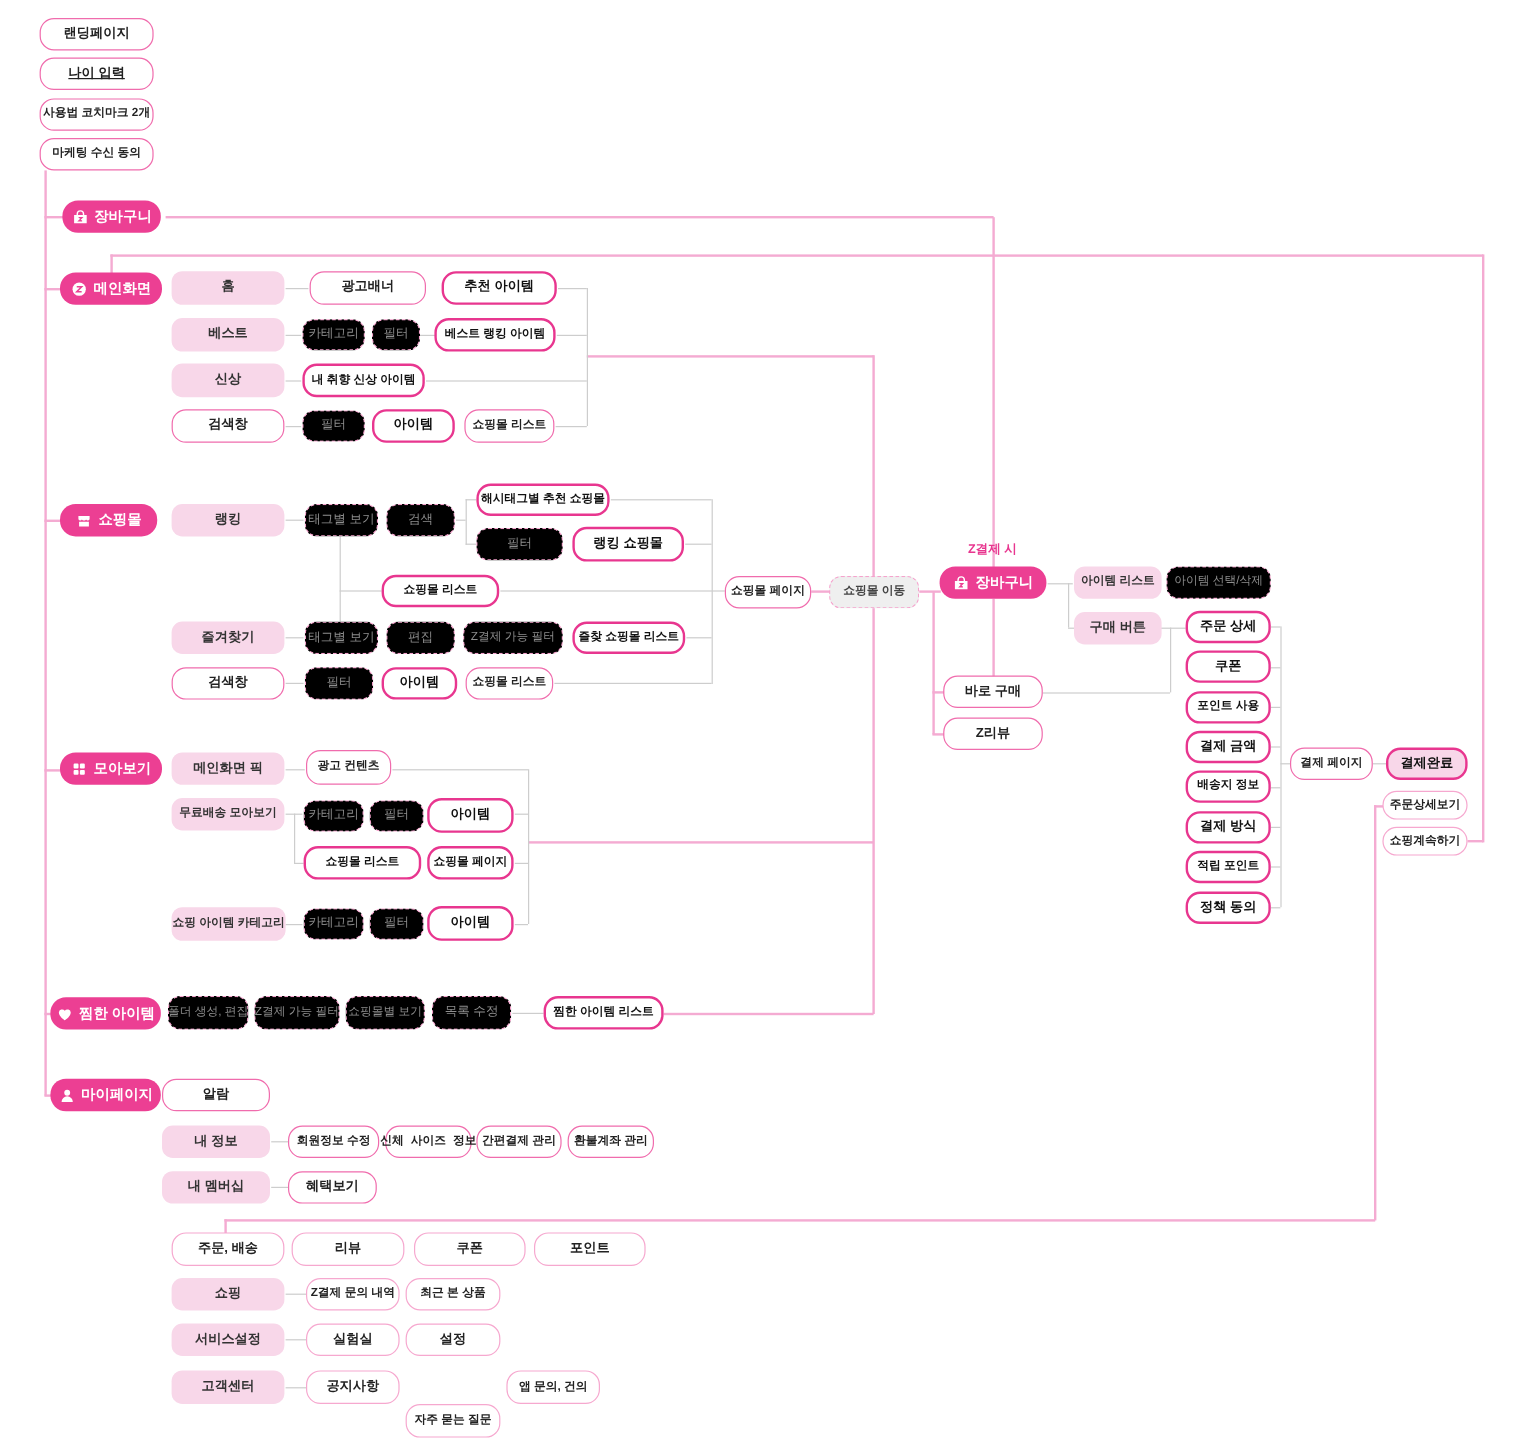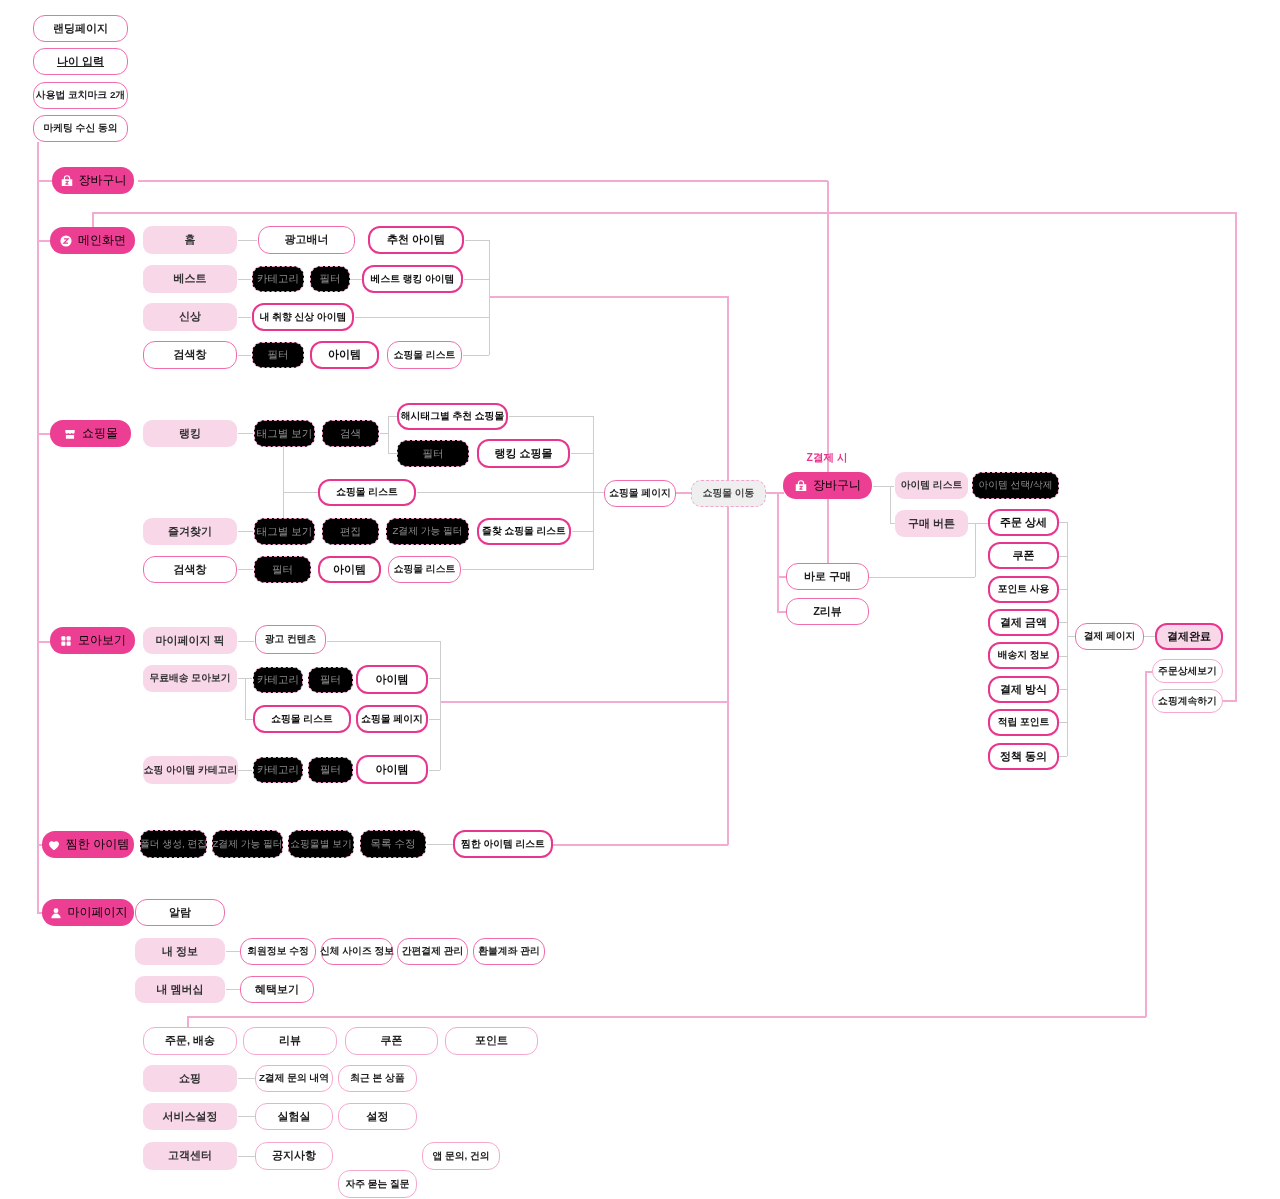--- a/index.html
+++ b/index.html
@@ -1,21 +1,21 @@
 <!DOCTYPE html>
 <html><head>
 <meta charset="utf-8">
 <style>
   html,body{margin:0;padding:0;background:#ffffff;}
   #canvas{position:relative;width:1280px;height:1199px;background:#fff;overflow:hidden;
           font-family:"Liberation Sans",sans-serif;}
   .node{position:absolute;display:flex;align-items:center;justify-content:center;
         box-sizing:border-box;text-align:center;white-space:nowrap;line-height:1.05;
         font-size:11px;color:#222;z-index:2;}
-  .header{background:#EC3F93;color:#000000;border-radius:13px;font-weight:normal;
+  .header{background:#EC3F93;color:#ffffff;border-radius:13px;font-weight:bold;
           font-size:12px;gap:5px;}
   .lightpink{background:#F8D7E9;border-radius:9px;color:#333;font-weight:700;}
   .plain{background:#fff;border:1.5px solid #F06CAD;border-radius:12px;font-weight:700;}
   .bold{background:#fff;border:2.2px solid #E8368F;border-radius:12px;font-weight:800;color:#111;}
   .dashed{background:#000000;border:1.5px dashed #F5A3CD;border-radius:10px;
           color:#8E8E8E;font-weight:500;font-size:10.5px;}
   .grayfill{background:#EFEFEF;border:1.5px dashed #F5A3CD;border-radius:10px;
             color:#444;font-weight:700;}
   .pinkbold{background:#F8D7E9;border:2.2px solid #E8368F;border-radius:12px;font-weight:800;color:#111;}
   .soft{background:#fff;border:1.4px solid #F6A8CF;border-radius:12px;font-weight:600;}
@@ -331,21 +331,21 @@
     <div class="node pinkbold" style="left: 1155px; top: 623px; width: 68px; height: 27px;">
       <span>결제완료</span>
     </div>
     <div class="node soft f10" style="left: 1152px; top: 659px; width: 71px; height: 24px;">
       <span>주문상세보기</span>
     </div>
     <div class="node soft f10" style="left: 1152px; top: 689px; width: 71px; height: 24px;">
       <span>쇼핑계속하기</span>
     </div>
     <div class="node lightpink" style="left: 143px; top: 627px; width: 94px; height: 27px;">
-      <span>마이페이지 픽</span>
+      <span>메인화면 픽</span>
     </div>
     <div class="node plain f10" style="left: 255px; top: 625px; width: 71px; height: 29px;">
       <span>광고 컨텐츠</span>
     </div>
     <div class="node lightpink f10" style="left: 143px; top: 665px; width: 94px; height: 27px;">
       <span>무료배송 모아보기</span>
     </div>
     <div class="node dashed" style="left: 253px; top: 667px; width: 50px; height: 26px;">
       <span>카테고리</span>
     </div>
@@ -390,21 +390,21 @@
     </div>
     <div class="node plain" style="left: 135px; top: 899px; width: 90px; height: 27px;">
       <span>알람</span>
     </div>
     <div class="node lightpink" style="left: 135px; top: 938px; width: 90px; height: 27px;">
       <span>내 정보</span>
     </div>
     <div class="node plain f10" style="left: 240px; top: 938px; width: 76px; height: 27px;">
       <span>회원정보 수정</span>
     </div>
-    <div class="node plain f10" style="left: 321px; top: 938px; width: 72px; height: 27px;">
+    <div class="node plain f10" style="left: 321px; top: 938px; width: 72px; height: 27px; font-family: Liberation Mono, monospace;">
       <span>신체 사이즈 정보</span>
     </div>
     <div class="node plain f10" style="left: 397px; top: 938px; width: 71px; height: 27px;">
       <span>간편결제 관리</span>
     </div>
     <div class="node plain f10" style="left: 473px; top: 938px; width: 72px; height: 27px;">
       <span>환불계좌 관리</span>
     </div>
     <div class="node lightpink" style="left: 135px; top: 976px; width: 90px; height: 27px;">
       <span>내 멤버십</span>

